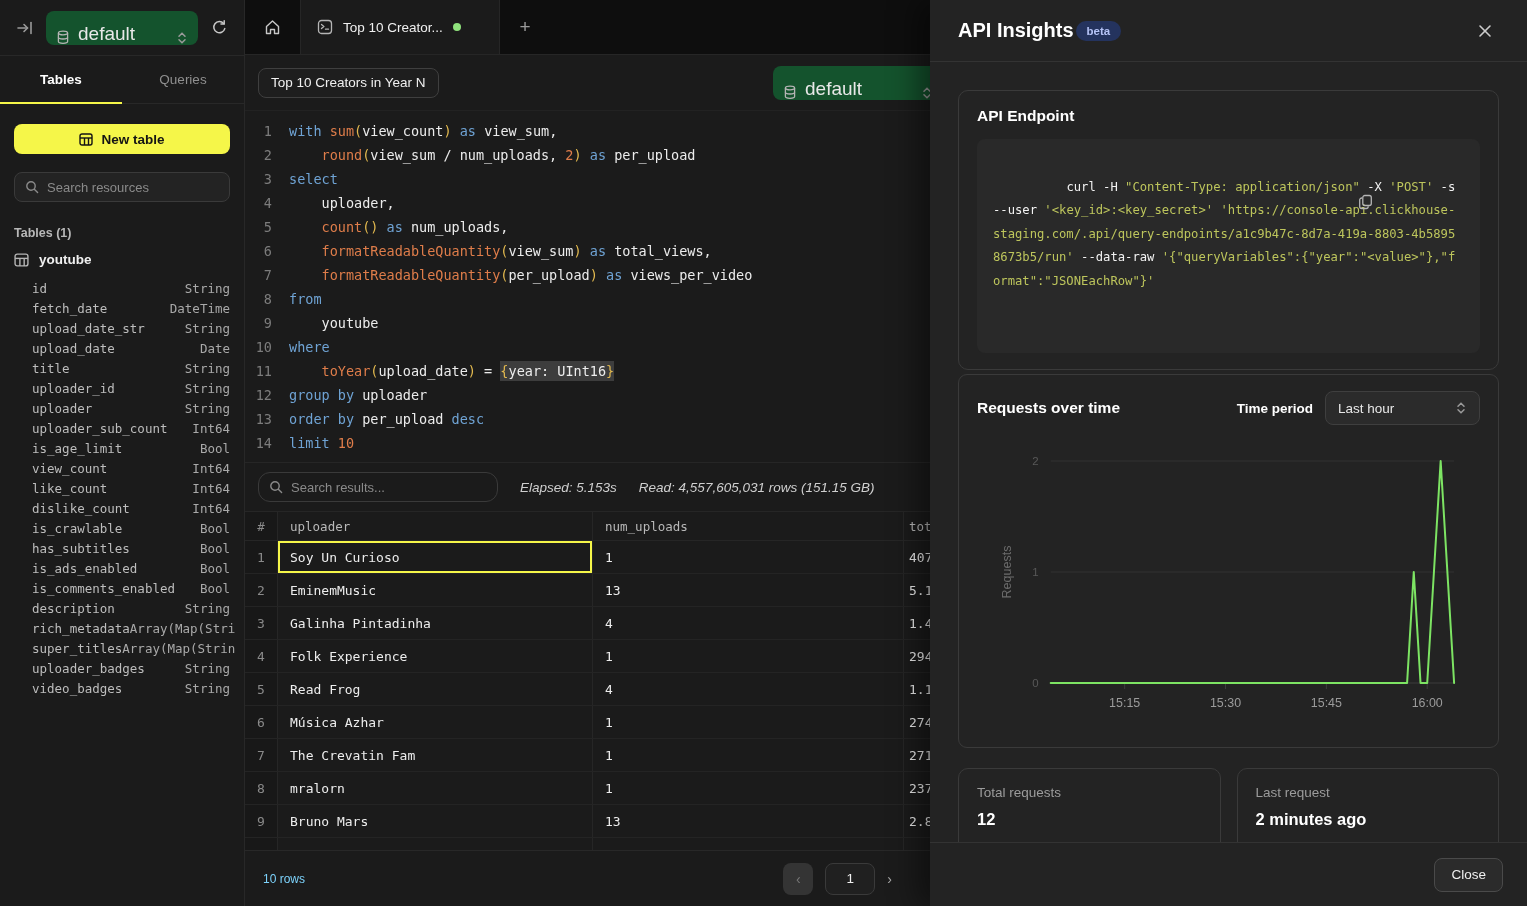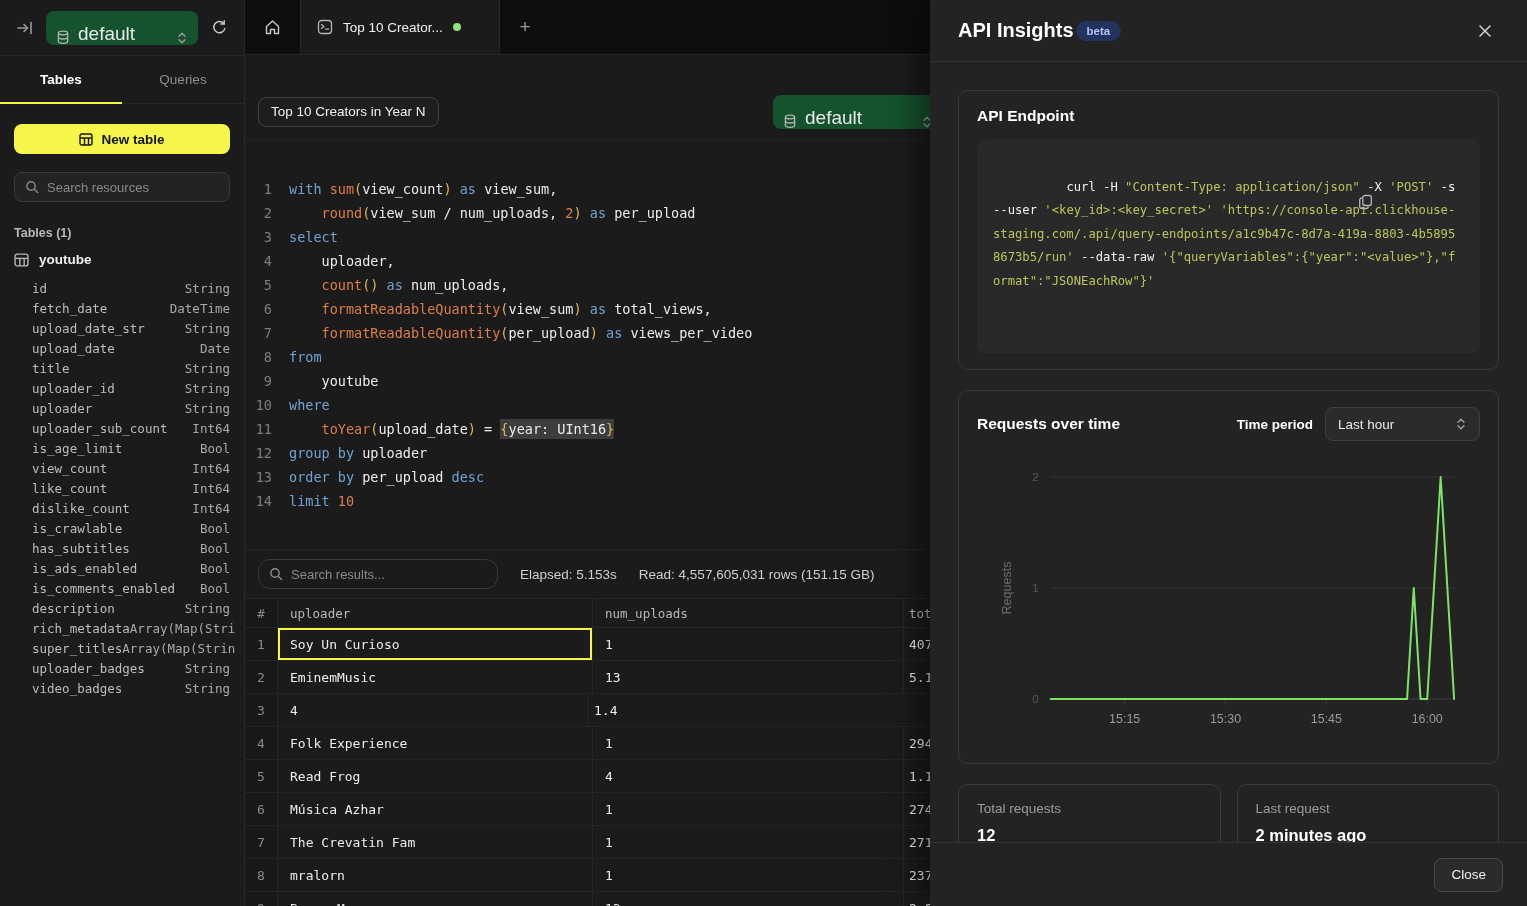--- a/index.html
+++ b/index.html
@@ -24,42 +24,42 @@
   .sb-search input, .rsearch input{background:transparent; border:none; outline:none; color:#e8e8e8; font-size:13px; width:100%;}
   input::placeholder{color:#8a8a8a;}
   .tables-heading{margin:24px 14px 0; font-size:12.5px; font-weight:700; color:#b8b8b8;}
   .table-item{margin:12px 14px 0; display:flex; gap:10px; align-items:center; color:#f0f0f0; font-weight:700; font-size:13.5px; cursor:pointer;}
   .schema{margin:12px 14px 16px 32px; font-family:"DejaVu Sans Mono", monospace; font-size:12.5px; line-height:20px;}
   .schema-row{display:flex; justify-content:space-between;}
   .col-name{color:#bdbdbd;}
   .col-type{color:#a9a9a9;}
 
   
-  .main{position:absolute; left:245px; top:0; width:685px; height:906px; background:#1b1b1b; overflow:hidden; display:flex; flex-direction:column;gap:29px;}
+  .main{position:absolute; left:245px; top:0; width:685px; height:906px; background:#1b1b1b; overflow:hidden; display:flex; flex-direction:column;}
   .tabstrip{height:55px; flex:none; background:#0e0e0e; border-bottom:1px solid #262626; display:flex; align-items:stretch;}
   .home-btn{width:55px; background:none; border:none; color:#c8c8c8; display:flex; align-items:center; justify-content:center;}
   .qtab{width:200px; background:#1b1b1b; border:none; border-left:1px solid #262626; border-right:1px solid #262626; display:flex; align-items:center; gap:10px; padding:0 16px; color:#f0f0f0; font-size:13.5px;}
   .qtab .ttl{white-space:nowrap; overflow:hidden;}
   .dot{width:8px; height:8px; border-radius:50%; background:#8fe27c; flex:none;}
   .plus-btn{width:50px; color:#9a9a9a; font-size:19px; background:none; border:none;}
   .titlebar{height:56px; flex:none; position:relative; border-bottom:1px solid #222222;}
   .query-title{position:absolute; left:13px; top:13px; height:30px; line-height:28px; padding:0 12px; border:1px solid #3f3f3f; border-radius:8px; color:#f0f0f0; font-size:13.5px; background:#1e1e1e; cursor:text;}
   .main-db{position:absolute; left:528px; top:11px; width:170px;}
   .editor{height:351px; flex:none; padding-top:8px; font-family:"DejaVu Sans Mono", monospace; font-size:13.5px; cursor:text;}
   .code-line{display:flex; line-height:24px; white-space:pre;}
   .gutter{width:27px; text-align:right; color:#7c7c7c; flex:none; user-select:none;}
   .code-body{padding-left:17px; color:#ececec;}
   .tok-kw{color:#6fa3d4;} .tok-fn{color:#df7d4a;} .tok-par{color:#e2b94f;} .tok-num{color:#df7d4a;}
   .tok-pb{color:#e2b94f; background:#3d3d3d; padding:2px 0;}
   .tok-pi{color:#ededed; background:#3d3d3d; padding:2px 0;}
   .tok-ind{display:inline-block; width:4ch; background:linear-gradient(to right, transparent 0, transparent calc(2ch - 1px), #333333 calc(2ch - 1px), #333333 2ch, transparent 2ch);}
   .results{flex:1; border-top:1px solid #262626; display:flex; flex-direction:column;}
   .results-toolbar{height:48px; flex:none; display:flex; align-items:center; padding:0 13px; gap:22px;}
   .rsearch{width:240px; height:30px; border:1px solid #3a3a3a; border-radius:12px; display:flex; align-items:center; gap:8px; padding:0 10px; color:#8a8a8a;}
-  .meta{font-size:13.5px; color:#cfcfcf; white-space:nowrap;}
+  .meta{font-size:13.5px; color:#cfcfcf; white-space:nowrap;font-style:italic;}
   .rtable{font-family:"DejaVu Sans Mono", monospace; font-size:13px; flex:none;}
   .rhead{display:flex; height:30px; border-top:1px solid #262626; border-bottom:1px solid #262626; color:#b9b9b9; font-size:12.5px;}
   .rrow{display:flex; height:33px; border-bottom:1px solid #242424; color:#ededed; cursor:default;}
   .rrow.partial{height:12px; border-bottom:none;}
   .cell{display:flex; align-items:center; overflow:hidden; white-space:nowrap;}
   .c0{width:33px; justify-content:center; color:#8a8a8a; background:#181818; border-right:1px solid #262626; flex:none;}
   .c1{width:315px; padding:0 12px; border-right:1px solid #262626; flex:none;}
   .c2{width:311px; padding:0 12px; border-right:1px solid #262626; flex:none;}
   .c3{flex:1; padding:0 5px;}
   .sel{box-shadow:inset 0 0 0 2px var(--accent);}
@@ -75,21 +75,21 @@
   .p-header{height:62px; flex:none; display:flex; align-items:center; padding:0 28px; gap:2px; border-bottom:1px solid #333333;}
   .p-title{font-size:20px; font-weight:700; color:#ffffff;}
   .badge{background:#24335e; color:#b5c3f6; font-size:11.5px; font-weight:600; padding:4px 11px; border-radius:11px;}
   .close-btn{margin-left:auto; background:none; border:none; color:#cccccc; width:28px; height:28px; display:flex; align-items:center; justify-content:center;}
   .p-body{flex:1; padding:28px; overflow:hidden;}
   .card{border:1px solid #3a3a3a; border-radius:10px; padding:16px 18px;}
   .card-h{font-size:15.5px; font-weight:700; color:#ffffff;}
   .codeblock{margin-top:14px; background:#292929; border-radius:8px; padding:13px 24px 13px 16px; position:relative; font-family:"DejaVu Sans Mono", monospace; font-size:12.2px; line-height:23.5px; color:#bdc55c; word-break:break-all; white-space:pre-wrap;}
   .curl-b{color:#f2f2f2; font-weight:400;}
   .copy-btn{position:absolute; top:10px; right:10px; background:none; border:none; color:#b5b5b5;}
-  .req-card{margin-top:20px;border-radius:9px;}
+  .req-card{margin-top:4px;border-radius:9px;}
   .req-head{display:flex; align-items:center;}
   .tp-label{margin-left:auto; font-size:13.5px; font-weight:700; color:#ffffff; margin-right:12px;}
   .tp-select{width:155px; height:34px; background:#2b2b2b; border:1px solid #3f3f3f; border-radius:8px; display:flex; align-items:center; padding:0 12px; color:#e8e8e8; font-size:13.5px;}
   .tp-select .chev{margin-left:auto;}
   .chart-svg{display:block; margin-top:6px; width:100%; height:300px;}
   .stats{display:grid; grid-template-columns:1fr 1fr; gap:16px; margin-top:20px;}
   .stat-card{border:1px solid #3a3a3a; border-radius:10px; padding:16px 18px; height:88px;}
   .stat-label{font-size:13.5px; color:#9c9c9c;}
   .stat-value{margin-top:10px; font-size:16.5px; font-weight:700; color:#ffffff;}
   .p-footer{flex:none; height:64px; border-top:1px solid #333333; display:flex; align-items:center; justify-content:flex-end; padding:0 24px;}
@@ -357,20 +357,21 @@
               <div class="cell c3">407</div>
             </div>
             <div class="rrow">
               <div class="cell c0">2</div>
               <div class="cell c1">EminemMusic</div>
               <div class="cell c2">13</div>
               <div class="cell c3">5.1</div>
             </div>
             <div class="rrow">
               <div class="cell c0">3</div>
+              <div class="cell c1">Galinha Pintadinha</div>
               <div class="cell c2">4</div>
               <div class="cell c3">1.4</div>
             </div>
             <div class="rrow">
               <div class="cell c0">4</div>
               <div class="cell c1">Folk Experience</div>
               <div class="cell c2">1</div>
               <div class="cell c3">294</div>
             </div>
             <div class="rrow">

